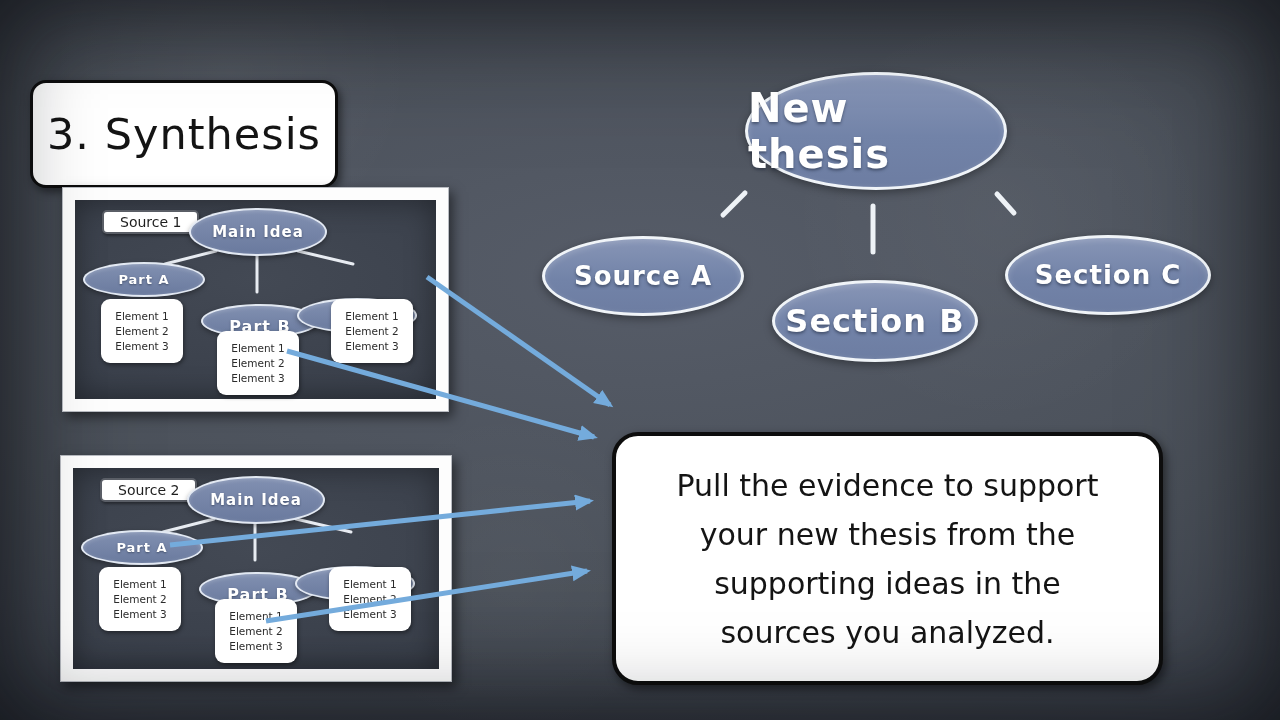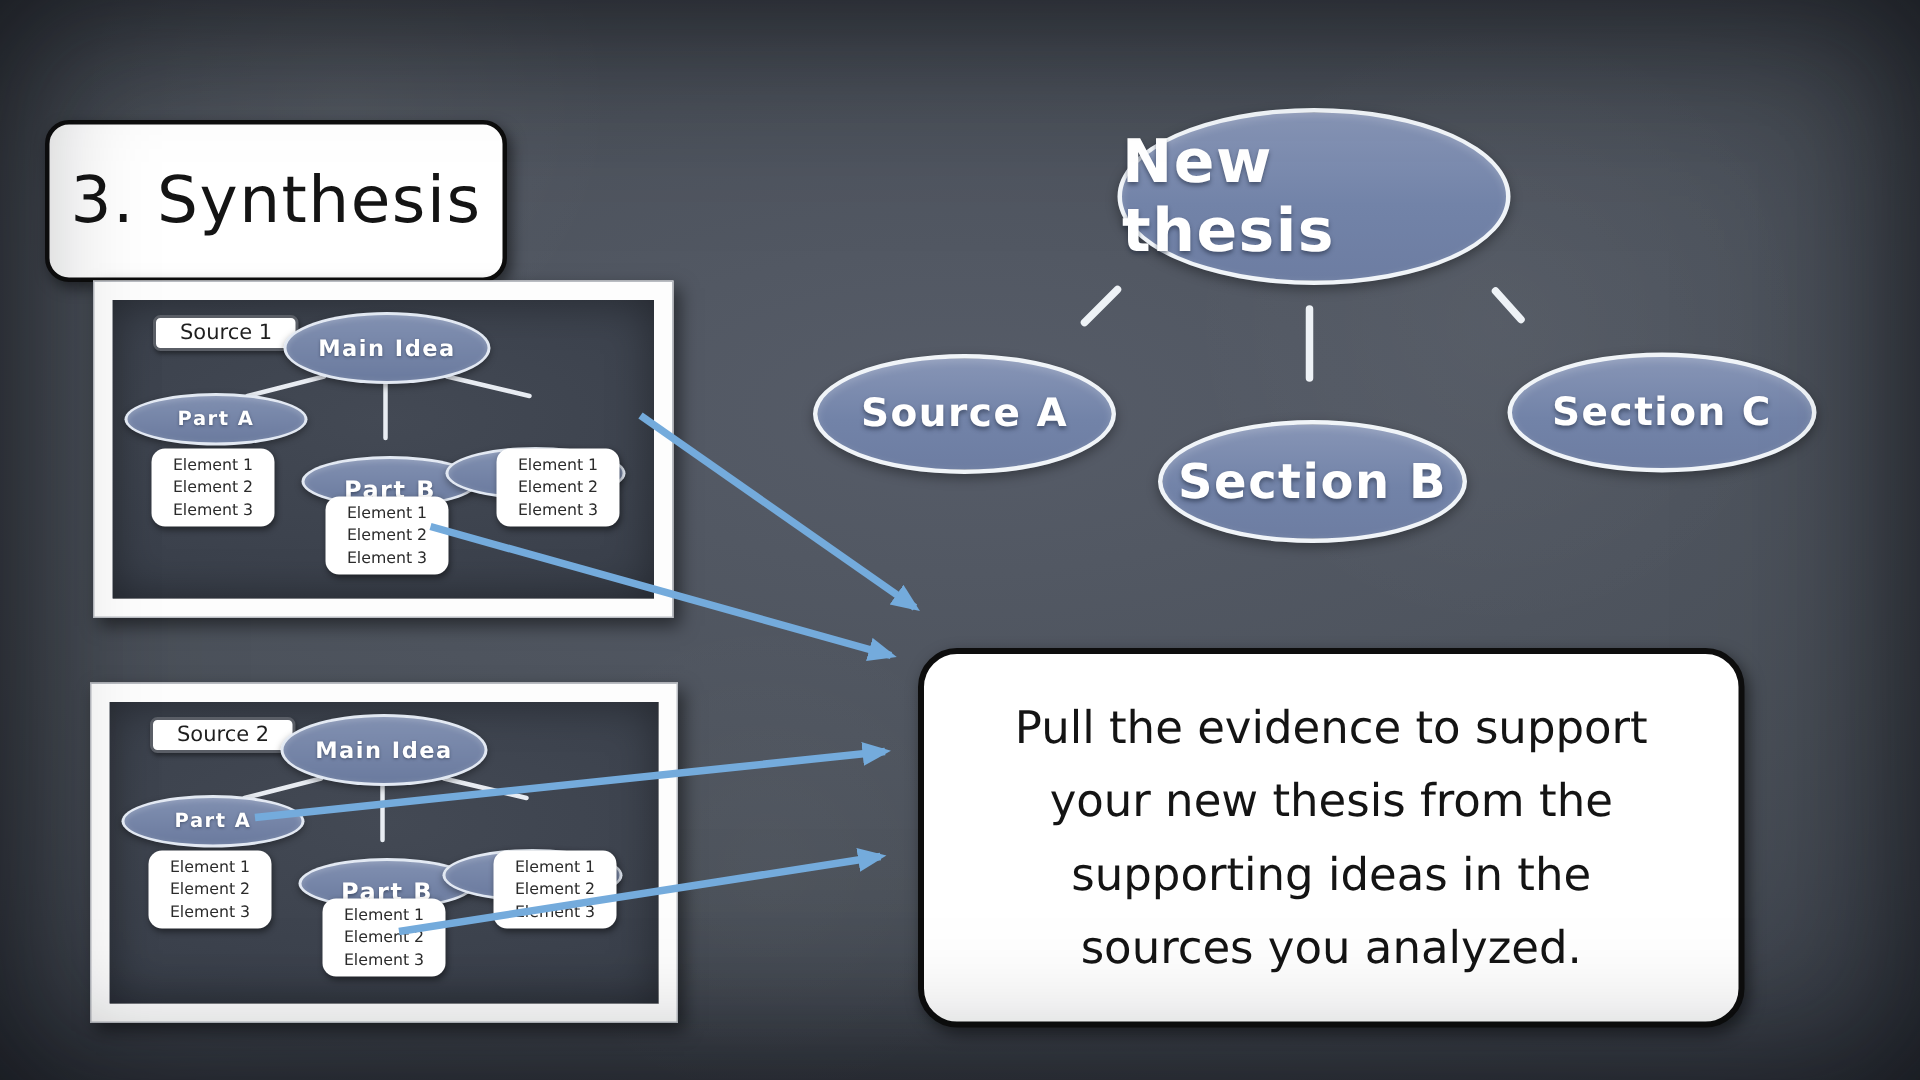--- a/index.html
+++ b/index.html
@@ -49,21 +49,21 @@
     border:2px solid #5a5e66;border-radius:5px;padding:2px 16px;
     font-size:14px;color:#1e1e1e;box-shadow:1px 2px 3px rgba(0,0,0,.4);margin-left:16px;}
   .oval.mini{z-index:2;border:2px solid rgba(236,241,248,.92);
     background:linear-gradient(180deg,#8190b1 0%,#6a7a9e 100%);
     text-shadow:0 1px 2px rgba(25,35,55,.5);
     box-shadow:0 2px 5px rgba(0,0,0,.35), inset 0 1px 4px rgba(255,255,255,.2);}
   .mi{left:114px;top:8px;width:134px;height:44px;font-size:15px;letter-spacing:1px;}
   .pa{left:8px;top:62px;width:118px;height:31px;font-size:13px;letter-spacing:1px;}
   .pb{left:126px;top:104px;width:114px;height:30px;font-size:16px;letter-spacing:1px;align-items:flex-end;}
   .pc{left:222px;top:62px;width:116px;height:31px;font-size:13px;letter-spacing:1px;margin-top:36px;}
-  .elem-box{position:absolute;z-index:2;width:82px;height:52px;background:#fff;
+  .elem-box{position:absolute;z-index:2;width:82px;height:64px;background:#fff;
     border-radius:9px;display:flex;align-items:center;justify-content:center;
     text-align:center;color:#2b2b2b;font-size:10.5px;line-height:15px;
     box-shadow:1px 2px 4px rgba(0,0,0,.45);}
   .ea{left:26px;top:99px;}
   .eb{left:142px;top:131px;}
   .ec{left:256px;top:99px;}
   
   .overlay{position:absolute;left:0;top:0;z-index:50;pointer-events:none;}
 </style>
 </head>

